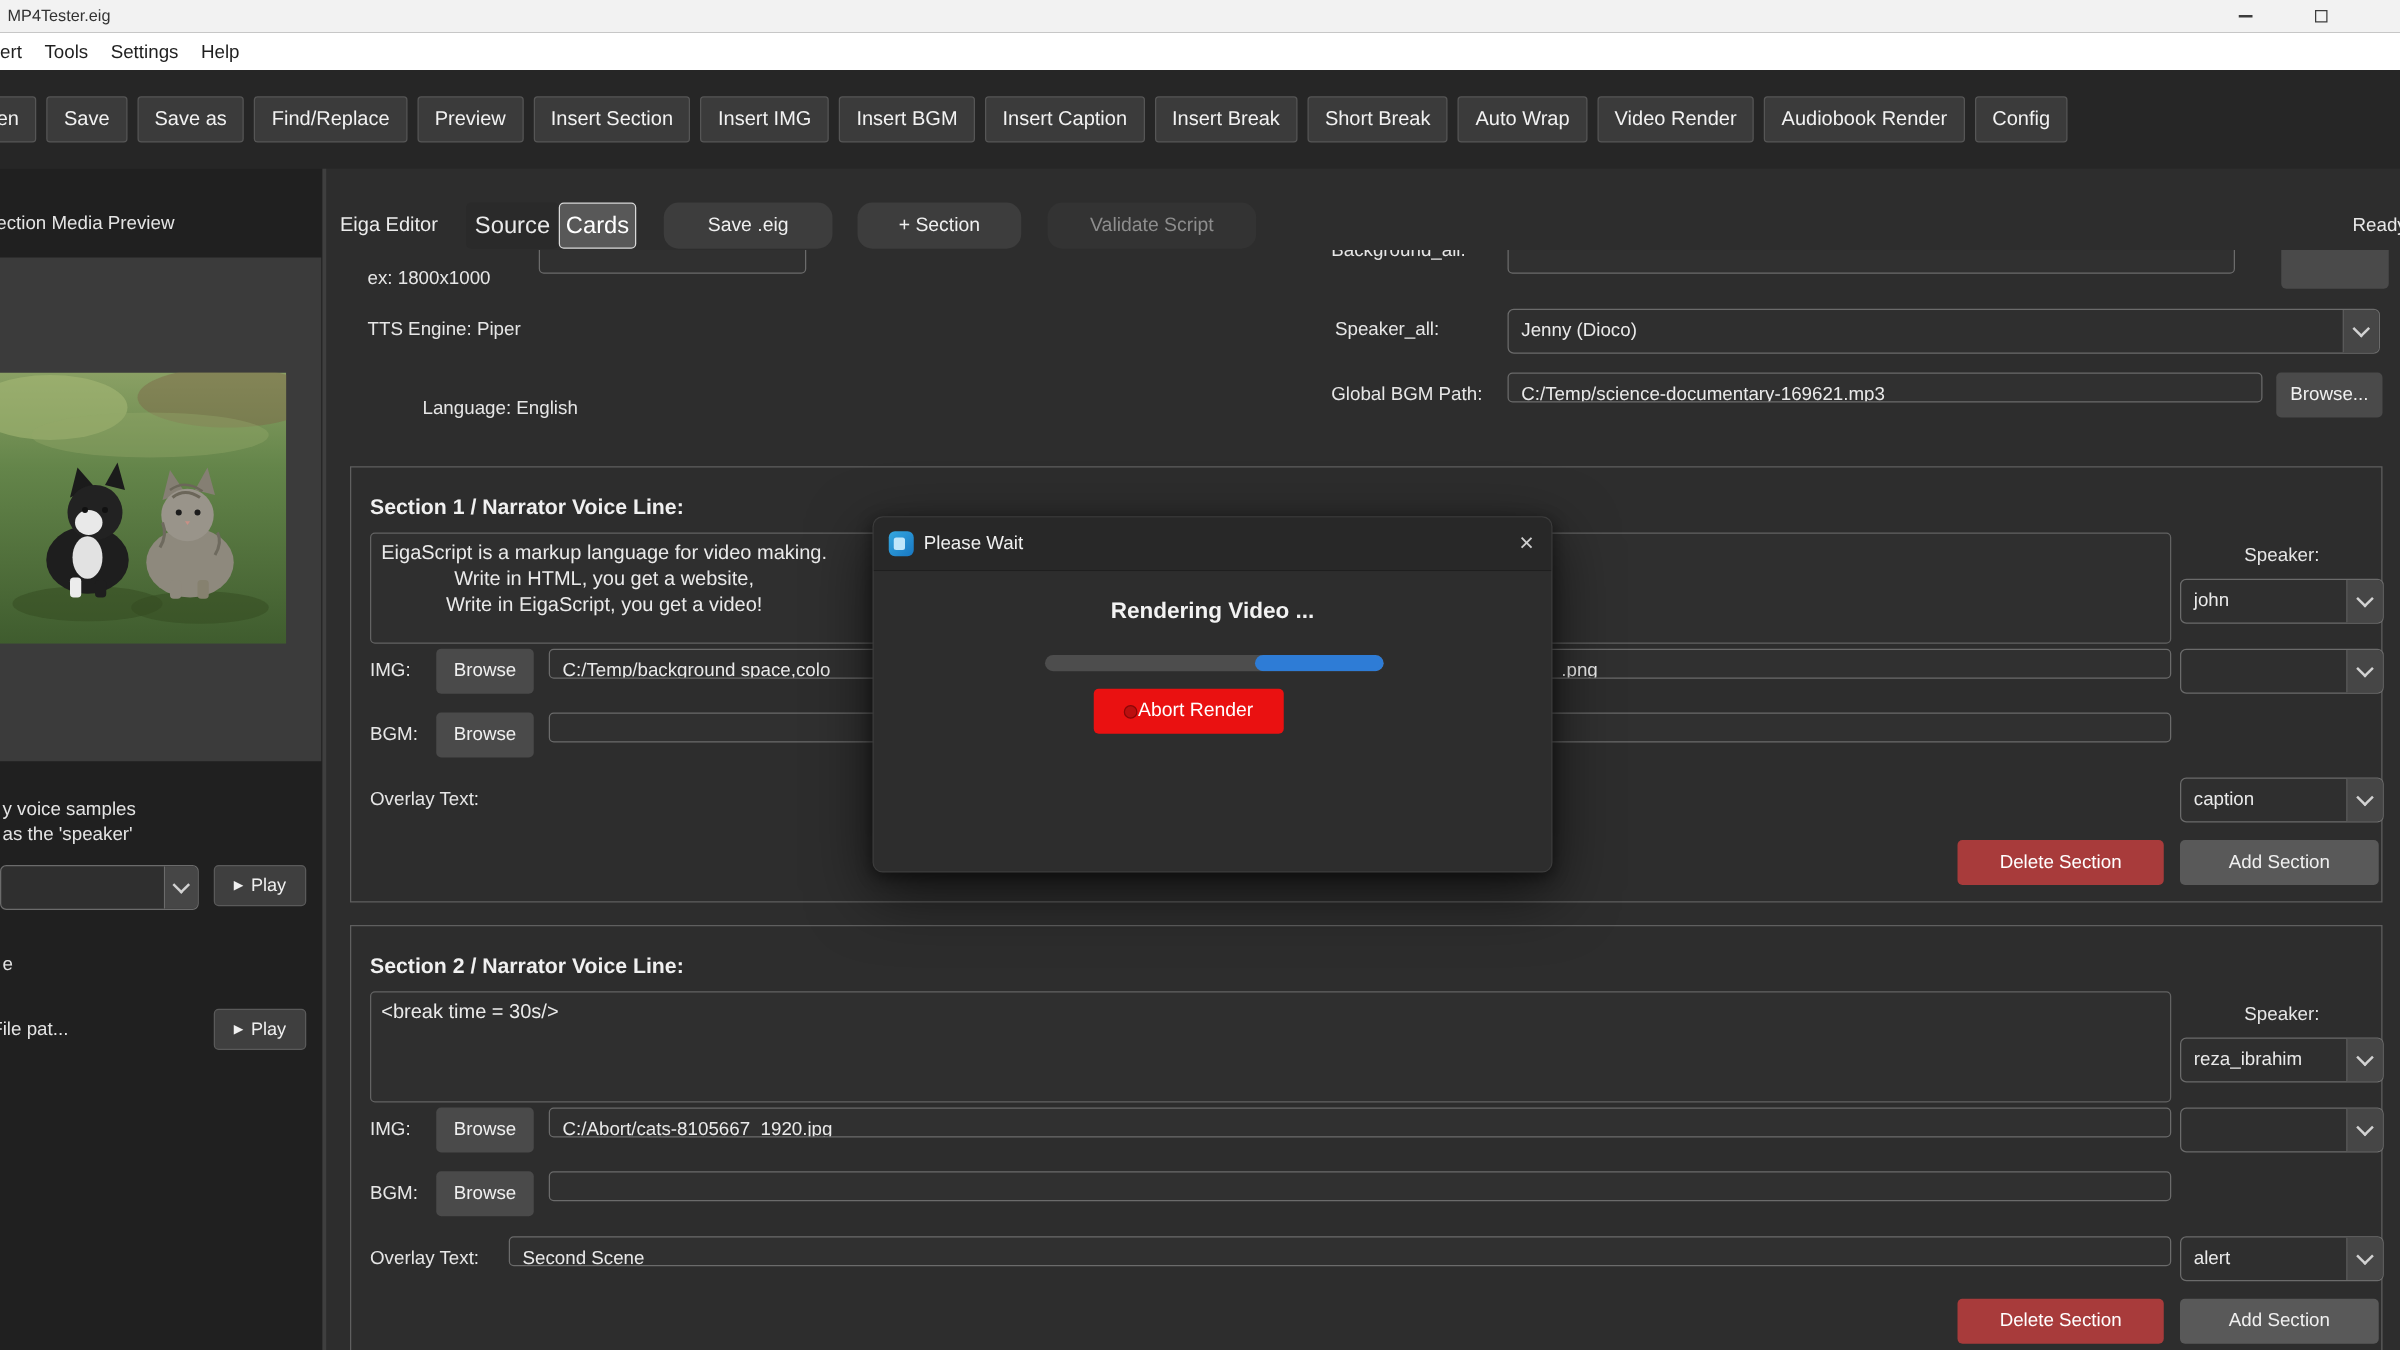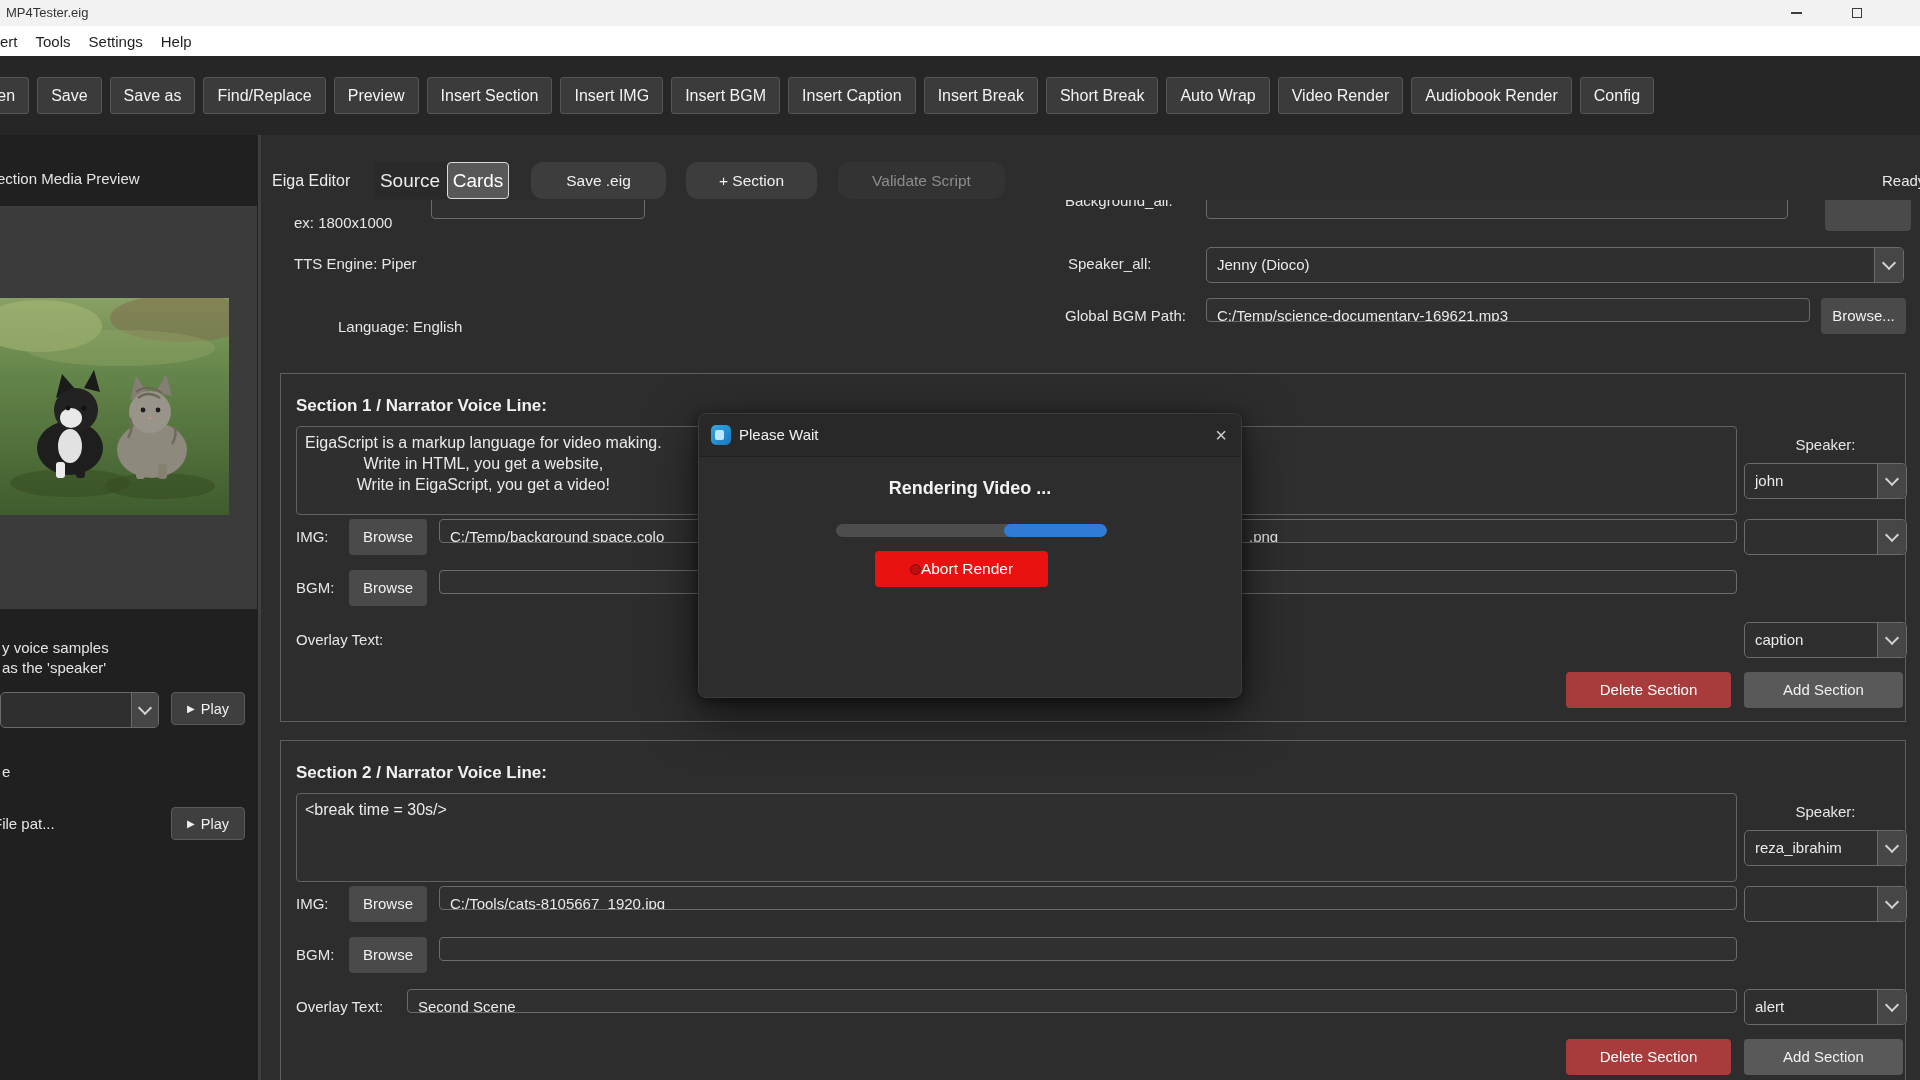--- a/index.html
+++ b/index.html
@@ -77,21 +77,21 @@
                   border-radius:8px 8px 0 0;}
   .app-icon{position:absolute;left:12px;top:11px;width:20px;height:20px;border-radius:5px;
             background:linear-gradient(135deg,#35a8e0,#1877c2);}
   .app-icon-inner{position:absolute;left:4px;top:5px;width:9px;height:10px;background:#bfe6fa;border-radius:2px;display:block;}
   .modal-title{position:absolute;left:40px;top:0;line-height:42px;font-size:15px;color:#f0f0f0;}
   .modal-close{position:absolute;right:14px;top:0;line-height:42px;font-size:20px;color:#cfcfcf;background:none;border:none;
                font-family:inherit;cursor:default;padding:0;}
   .modal-msg{position:absolute;left:0;right:0;top:64px;text-align:center;font-size:18px;font-weight:bold;color:#f2f2f2;}
   .progress{position:absolute;left:137px;top:110px;width:271px;height:13px;background:#4d4d4d;border-radius:7px;overflow:hidden;}
   .progress-seg{position:absolute;top:0;bottom:0;background:#2e7cd6;border-radius:7px;}
-  .abort{position:absolute;left:176px;top:137px;width:173px;height:36px;background:#ea1111;border:none;border-radius:4px;
+  .abort{position:absolute;left:176px;top:137px;width:152px;height:36px;background:#ea1111;border:none;border-radius:4px;
          color:#fff;font-size:15.5px;font-family:inherit;display:flex;align-items:center;justify-content:center;gap:0;}
   .abort-dot{width:11px;height:11px;border-radius:50%;background:#bb0f0f;border:1px solid #8a0707;display:block;box-sizing:border-box;}
 </style>
 </head>
 <body>
 
 <div class="titlebar">
   <span class="title">MP4Tester.eig</span>
   <div class="winbtn" style="left:1768px;">
     <span class="min-glyph"></span>
@@ -284,21 +284,21 @@
       <div class="dd" style="left:1463px;top:89px;width:163px;">
         <span class="dd-val">reza_ibrahim</span>
         <span class="dd-btn">
             <i class="chev"></i>
           </span>
       </div>
 
       <span class="lab row-label" style="top:145px;">IMG:</span>
       <button class="gbtn" style="left:68px;top:145px;width:78px;">Browse</button>
       <div class="inp" style="left:158px;top:145px;width:1298px;">
-        <span>C:/Tools/cats-8105667_1920.jpg</span>
+        <span>C:/Abort/cats-8105667_1920.jpg</span>
       </div>
       <div class="dd" style="left:1463px;top:145px;width:163px;">
         <span class="dd-btn">
             <i class="chev"></i>
           </span>
       </div>
 
       <span class="lab row-label" style="top:196px;">BGM:</span>
       <button class="gbtn" style="left:68px;top:196px;width:78px;">Browse</button>
       <div class="inp" style="left:158px;top:196px;width:1298px;">

